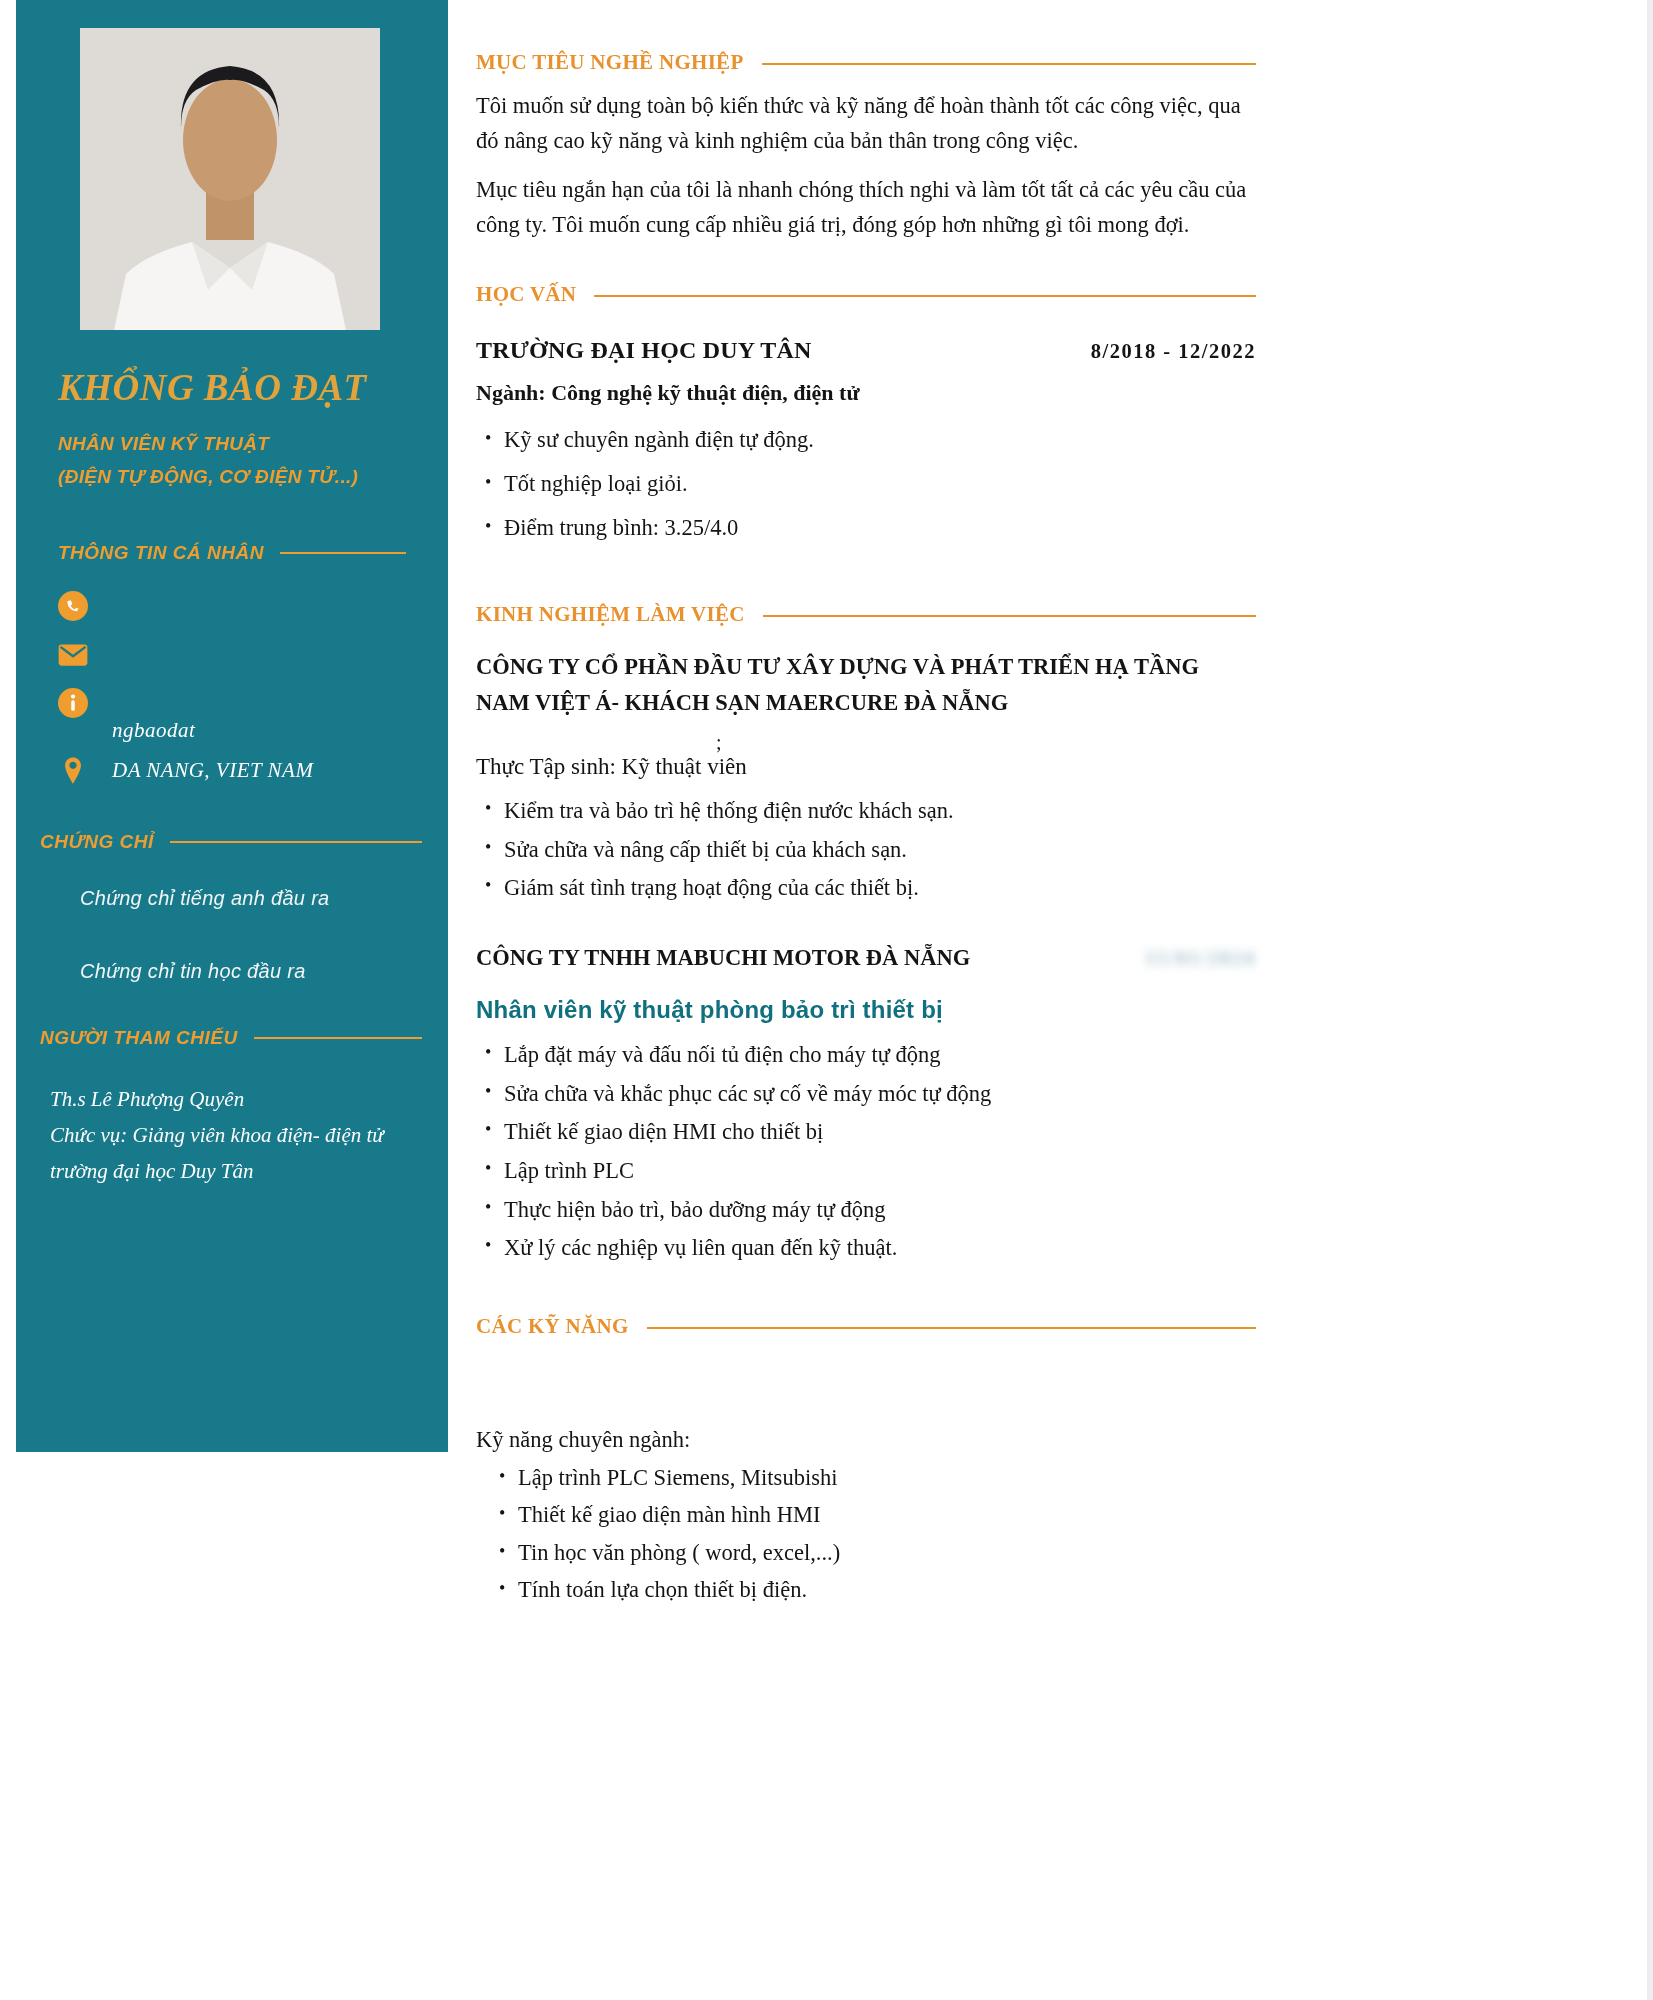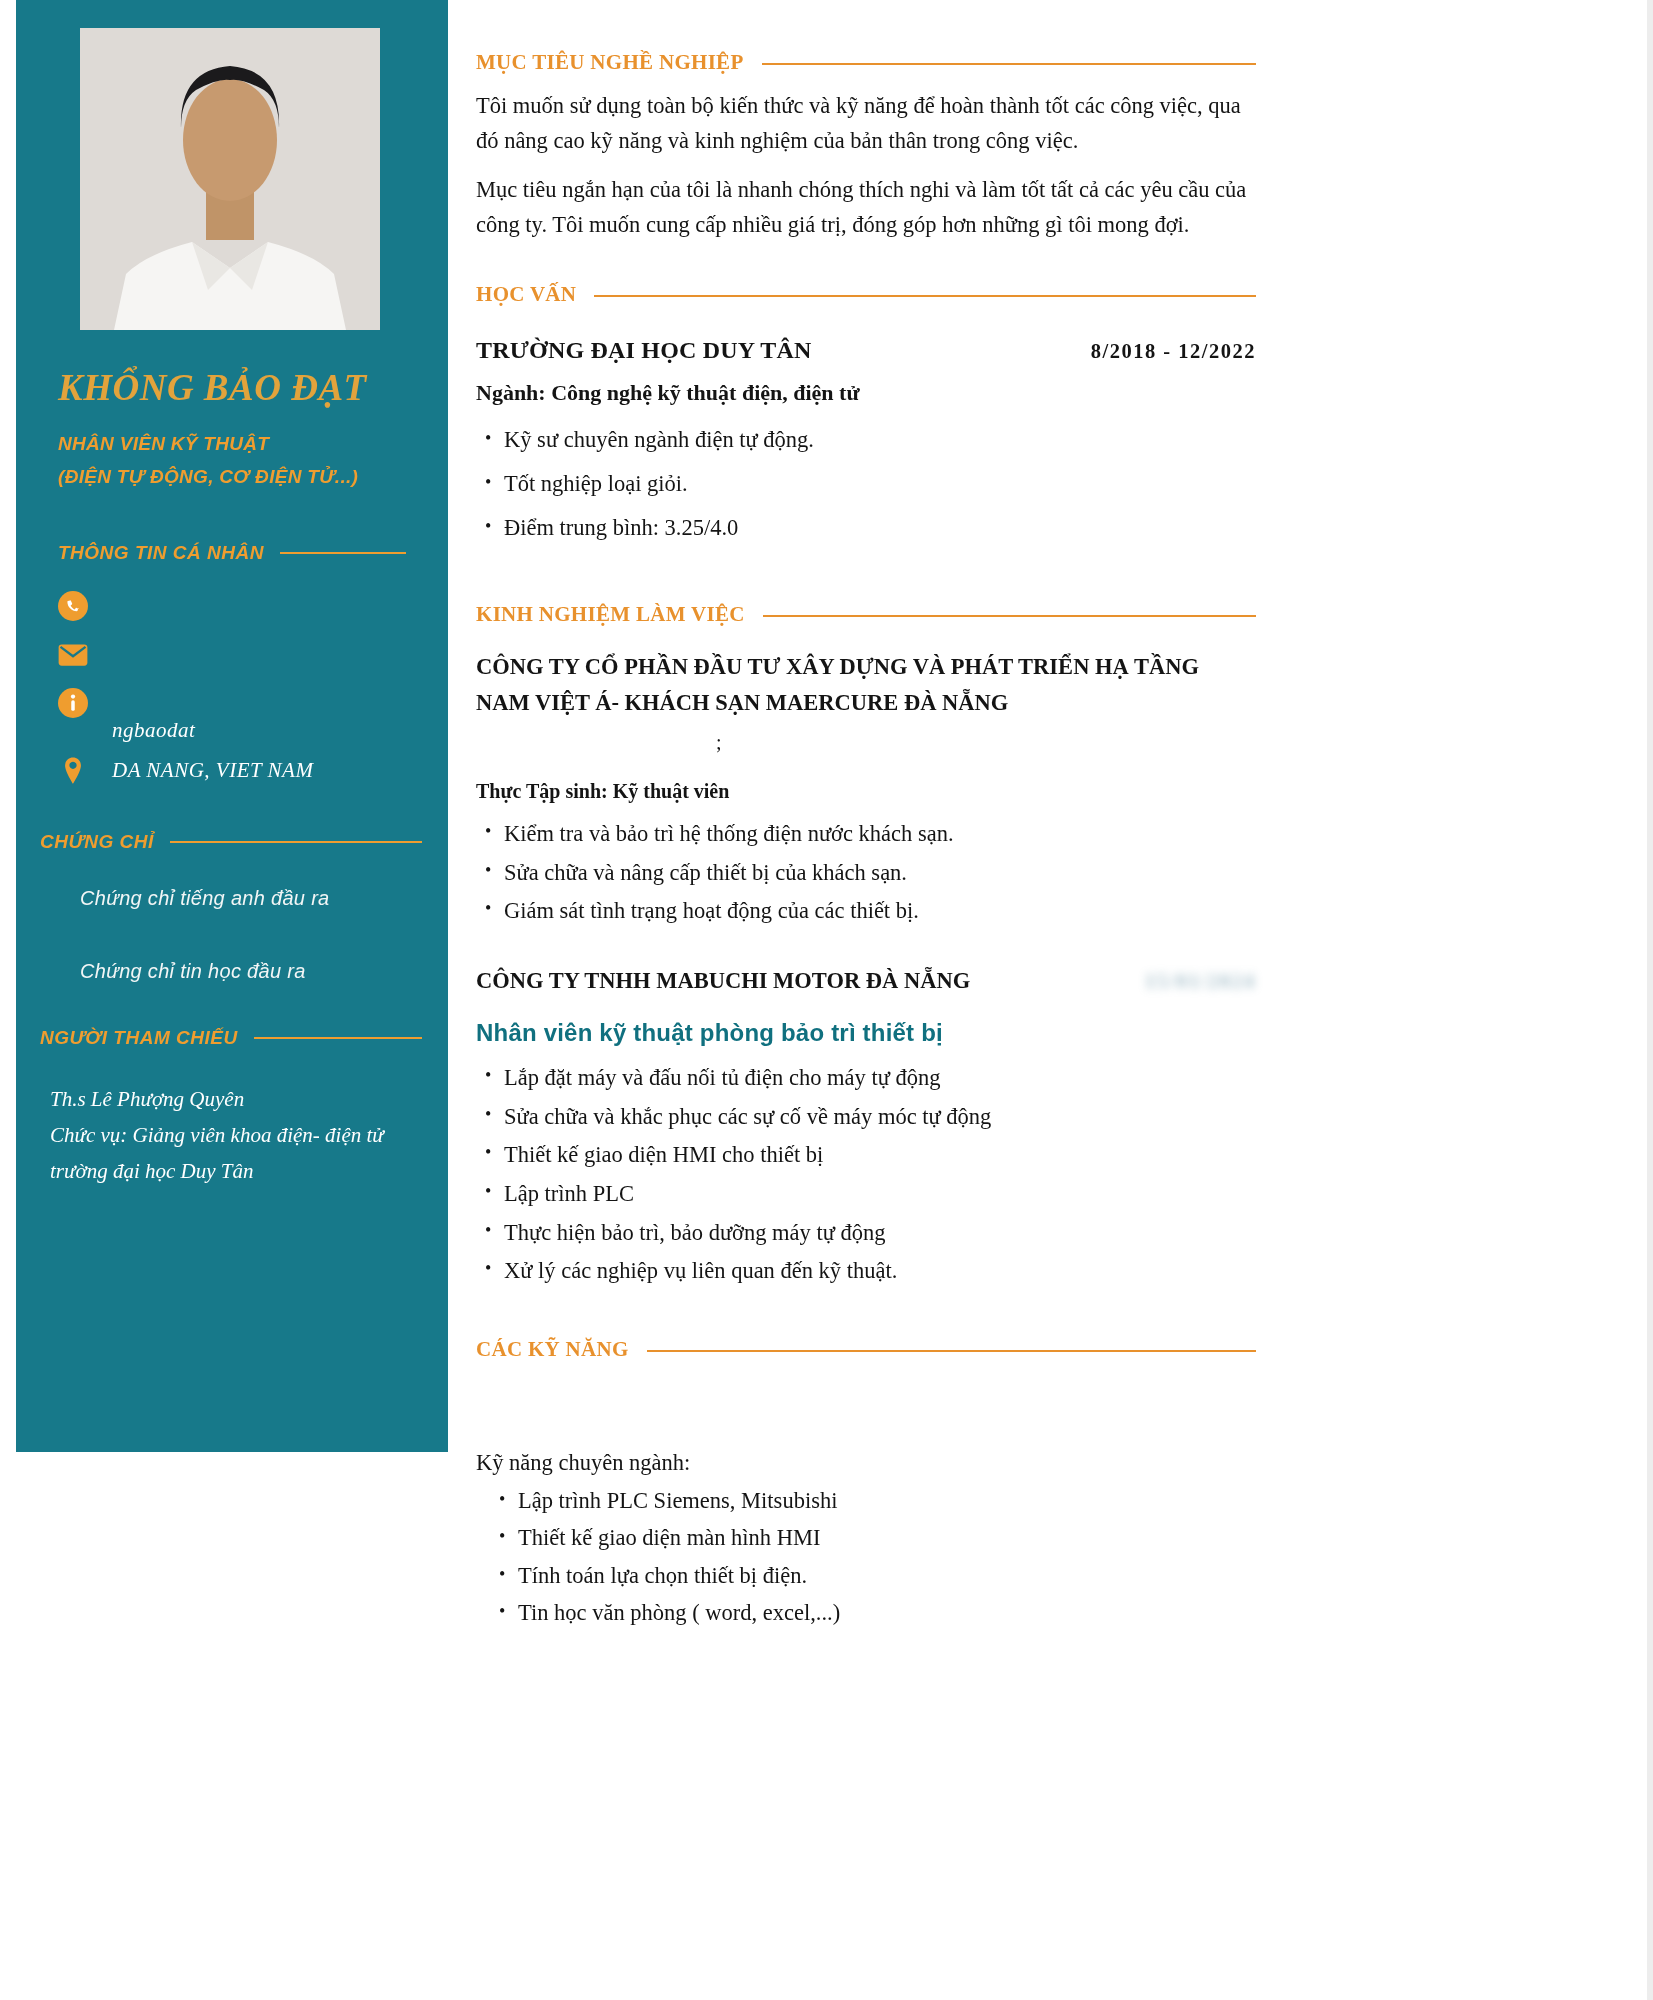--- a/index.html
+++ b/index.html
@@ -52,21 +52,21 @@
 
   ul.blist { margin-top:12px; list-style:none; }
   ul.blist li { position:relative; font-size:22.5px; line-height:1.95; padding-left:28px; }
   ul.blist li::before { content:"•"; position:absolute; left:9px; font-size:18px; top:3px; }
   ul.blist.tight li { line-height:1.72; }
   ul.blist.tight li::before { top:1px; }
 
   .sec-experience { margin-top:52px; }
   .company { margin-top:22px; font-size:22.5px; font-weight:700; line-height:1.6; }
   .date-note { margin-top:10px; margin-left:240px; font-size:20px; }
-  .role-1 { margin-top:26px; font-size:20px; font-weight:700; }
+  .role-1 { font-size:23px; font-weight:400; }
   .company-row { display:flex; justify-content:space-between; align-items:baseline; margin-top:32px; }
   .blur-dates { filter:blur(5px); opacity:.5; color:#4c7f95; font-weight:700; font-size:20px; white-space:nowrap; letter-spacing:2px; }
   .role-2 { margin-top:20px; font-family:"Liberation Sans", sans-serif; font-weight:700; font-size:24px; color:#10707f; letter-spacing:.2px; }
 
   .sec-skills { margin-top:46px; }
   .skills-sub { margin-top:88px; font-size:22.5px; }
   .sec-skills ul.blist { margin-top:6px; padding-left:14px; }
   .sec-skills ul.blist li { line-height:1.66; }
 </style>
 </head>
@@ -224,19 +224,19 @@
 
     <section class="sec-skills">
       <div class="sec-head">
         <span>CÁC KỸ NĂNG</span>
         <span class="rule"></span>
       </div>
       <div class="skills-sub">Kỹ năng chuyên ngành:</div>
       <ul class="blist">
         <li>Lập trình PLC Siemens, Mitsubishi</li>
         <li>Thiết kế giao diện màn hình HMI</li>
+        <li>Tin học văn phòng ( word, excel,...)</li>
         <li>Tính toán lựa chọn thiết bị điện.</li>
-        <li>Tin học văn phòng ( word, excel,...)</li>
       </ul>
     </section>
 
   </main>
 </div>
 
 </body></html>

